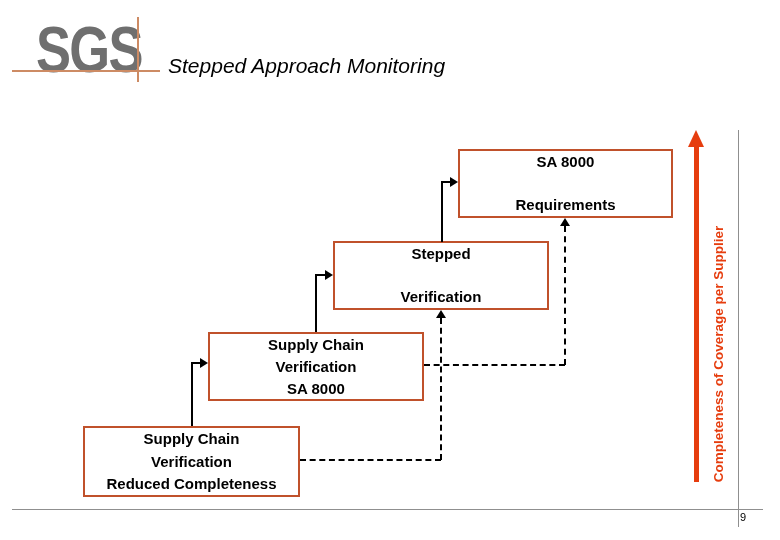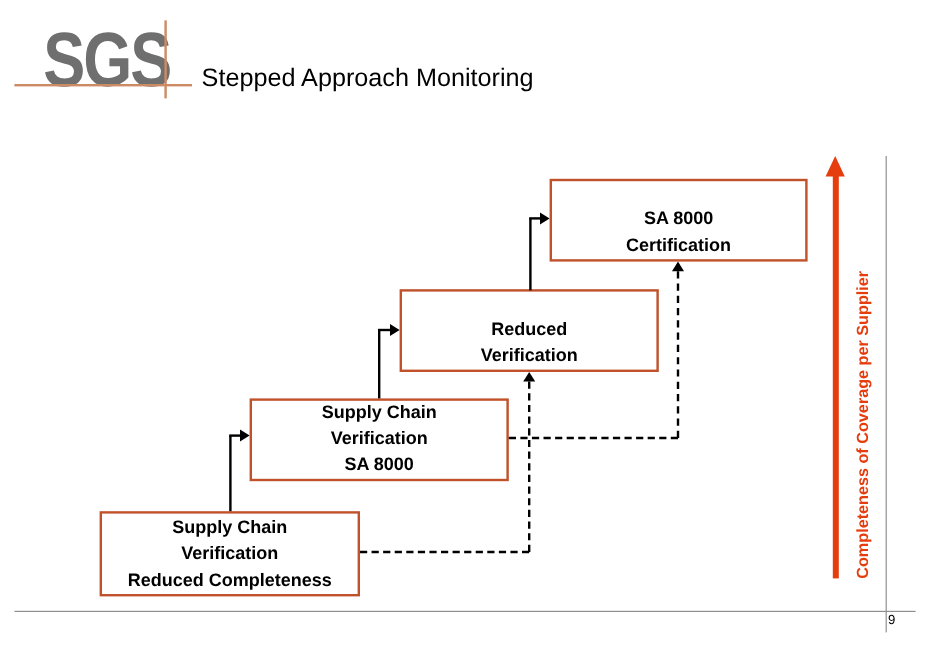--- a/index.html
+++ b/index.html
@@ -8,25 +8,25 @@
     font-family:"Liberation Sans", sans-serif;overflow:hidden;
   }
   
   .logo-text{
     position:absolute;left:36px;top:18px;font-size:64px;line-height:64px;
     font-weight:bold;color:#6f6f6f;letter-spacing:-2px;
     transform:scaleX(0.82);transform-origin:left top;
   }
   .logo-hline{position:absolute;left:12px;top:70px;width:148px;height:2px;background:#cd8b64;}
   .logo-vline{position:absolute;left:137px;top:17px;width:2px;height:65px;background:#cd8b64;}
-  .slide-title{position:absolute;left:168px;top:54px;font-size:21px;color:#000;}
+  .slide-title{position:absolute;left:168px;top:54px;font-size:21px;color:#000;font-style:italic;}
   
   .dbox{
     position:absolute;box-sizing:border-box;border:2px solid #c0512b;background:#fff;
-    display:flex;flex-direction:column;justify-content:flex-end;align-items:center;
+    display:flex;flex-direction:column;justify-content:space-between;align-items:center;
     font-size:15px;font-weight:bold;color:#000;line-height:22px;text-align:center;
   }
   .box-1{left:458px;top:149px;width:215px;height:69px;}
   .box-2{left:333px;top:241px;width:216px;height:69px;}
   .box-3{left:208px;top:332px;width:216px;height:69px;}
   .box-4{left:83px;top:426px;width:217px;height:71px;}
   
   .sline{position:absolute;background:#000;}
   .arrow-right{position:absolute;width:0;height:0;border-top:5px solid transparent;
     border-bottom:5px solid transparent;border-left:8px solid #000;}
@@ -55,24 +55,24 @@
 
 <div class="slide">
 
   <div class="logo-text">SGS</div>
   <div class="logo-hline"></div>
   <div class="logo-vline"></div>
   <div class="slide-title">Stepped Approach Monitoring</div>
 
   <div class="dbox box-1">
     <span>SA 8000</span>
-    <span>Certification</span>
+    <span>Requirements</span>
   </div>
   <div class="dbox box-2">
-    <span>Reduced</span>
+    <span>Stepped</span>
     <span>Verification</span>
   </div>
   <div class="dbox box-3">
     <span>Supply Chain</span>
     <span>Verification</span>
     <span>SA 8000</span>
   </div>
   <div class="dbox box-4">
     <span>Supply Chain</span>
     <span>Verification</span>

